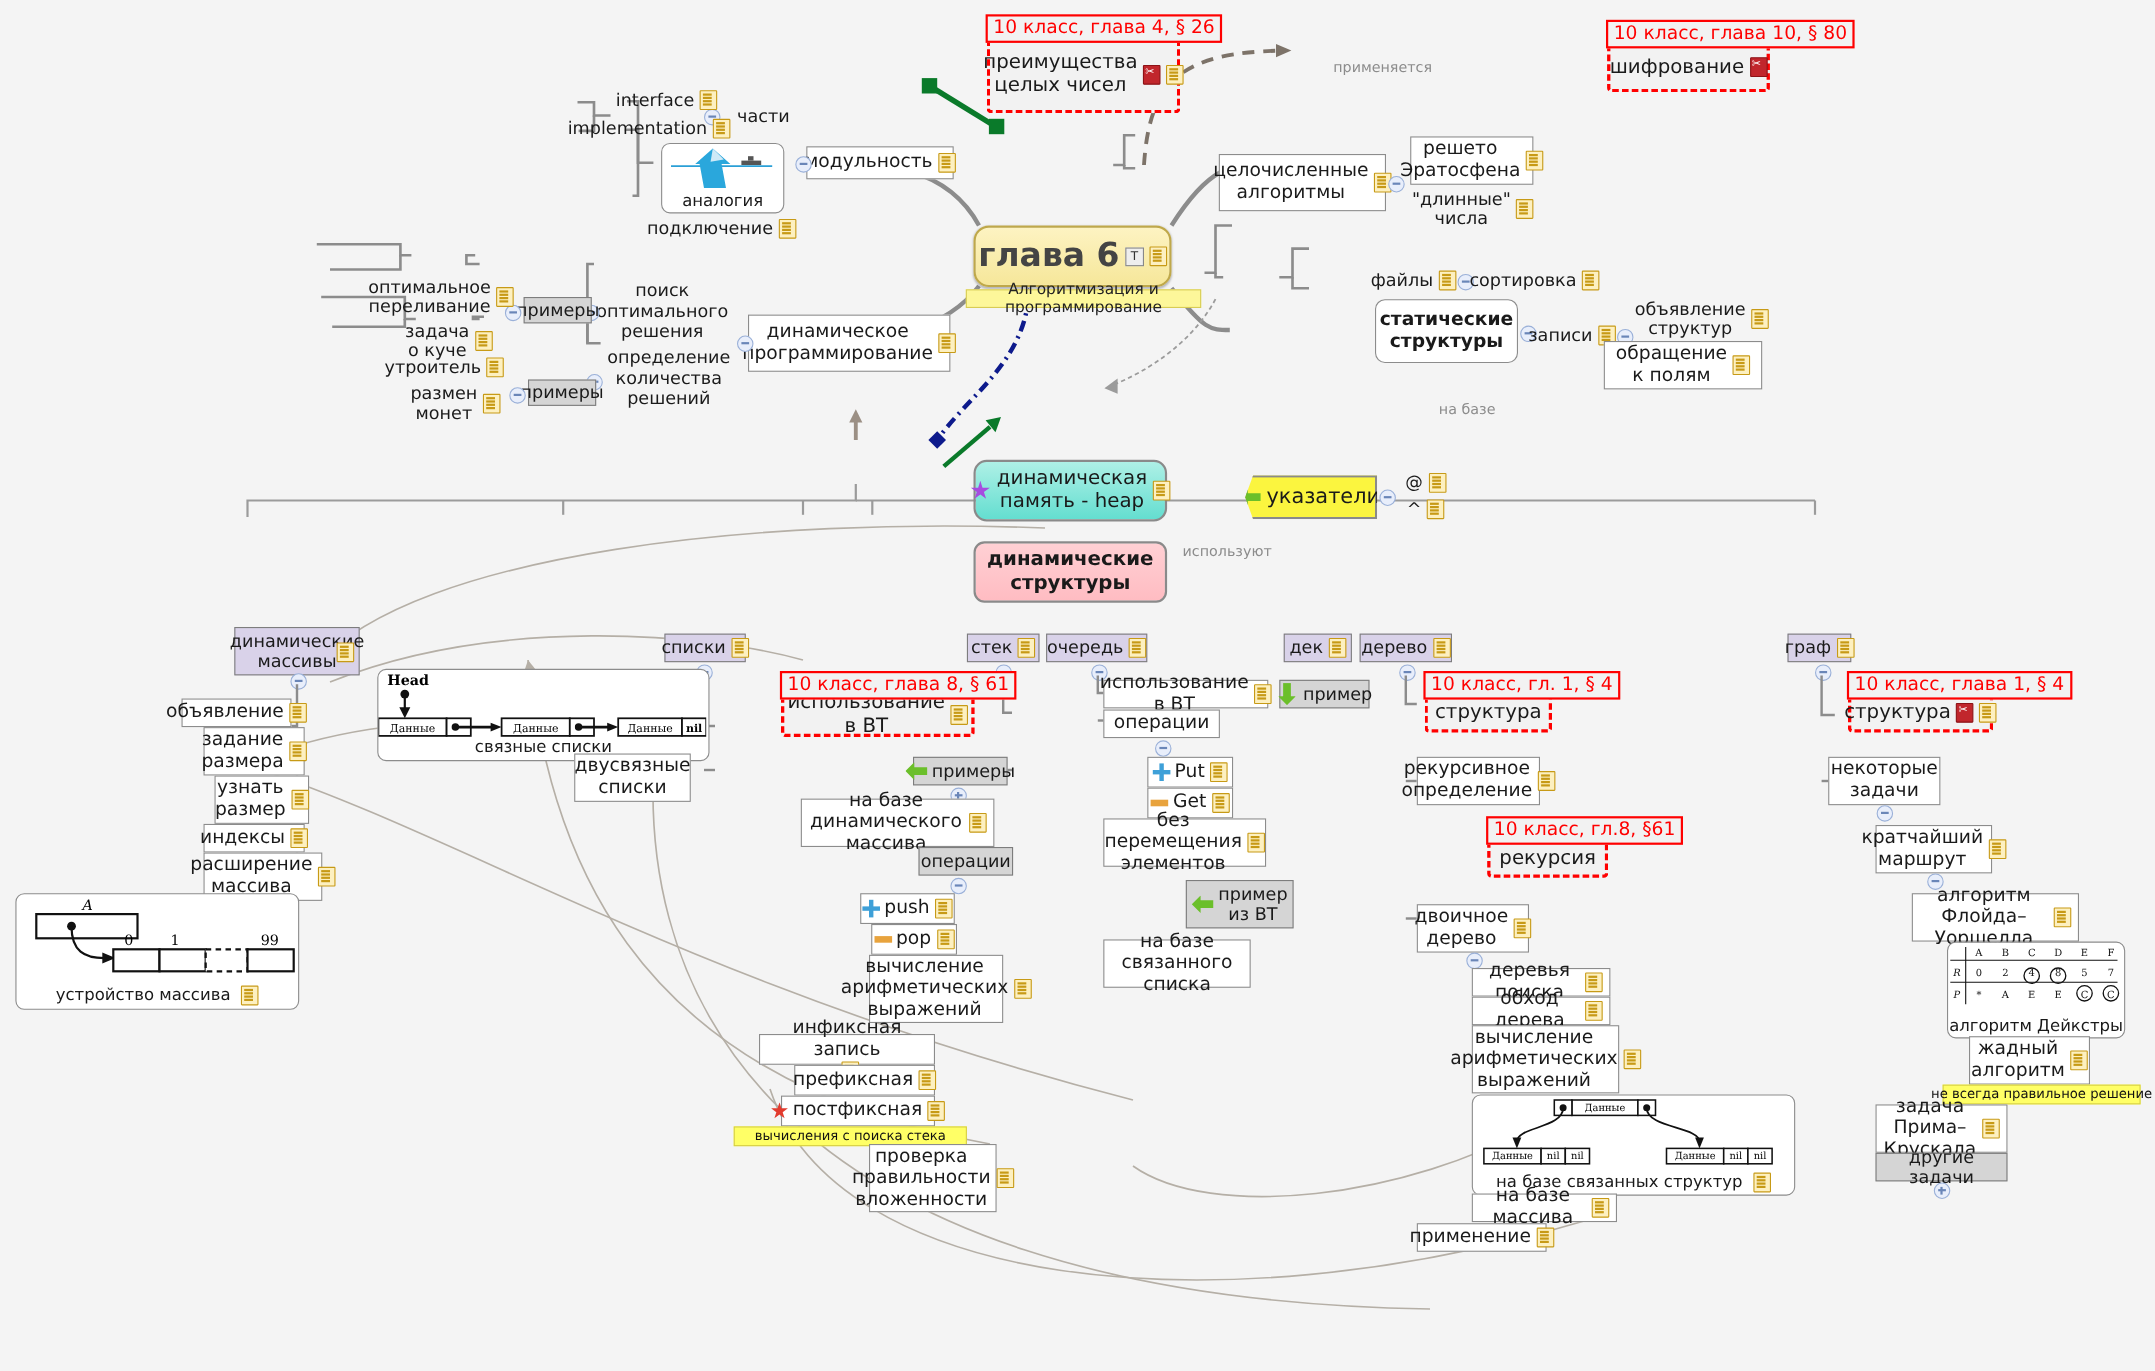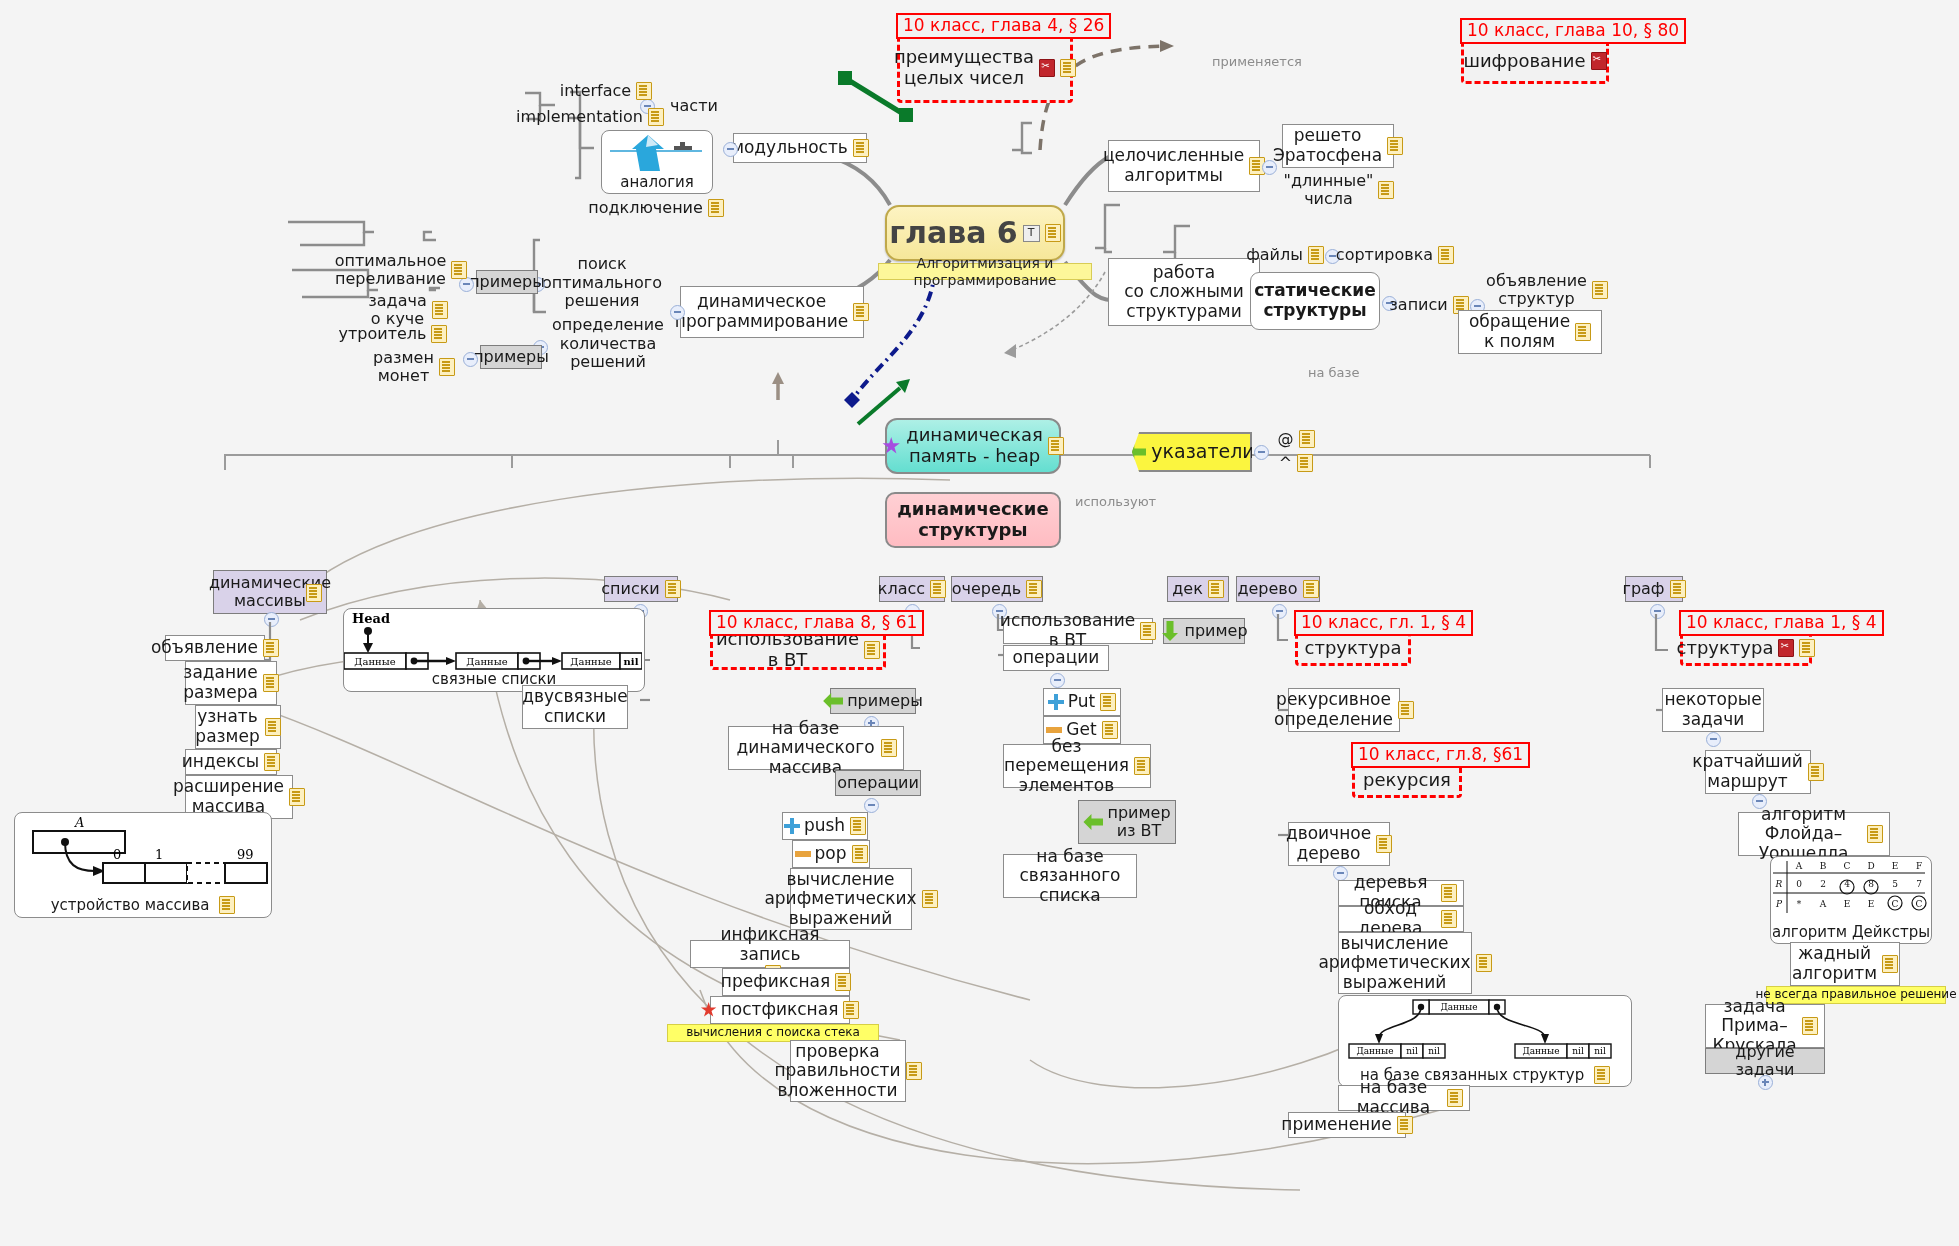--- a/index.html
+++ b/index.html
@@ -330,21 +330,21 @@
 количества
 решений</span>
 </div>
 <div class="collapse" style="left:533px;top:340px;"></div>
 
 <div class="node greyfill" style="left:480px;top:345px;width:62px;height:24px;">
   <span>примеры</span>
 </div>
 <div class="collapse" style="left:463px;top:352px;"></div>
 
-<div class="node bare" style="left:340px;top:323px;width:106px;height:22px;">
+<div class="node bare" style="left:351px;top:323px;width:106px;height:22px;">
   <span>утроитель</span>
   <span class="ic ic-note"></span>
 </div>
 <div class="node bare" style="left:366px;top:347px;width:96px;height:40px;">
   <span>размен
 монет</span>
   <span class="ic ic-note"></span>
 </div>
 
 <div class="node box" style="left:1108px;top:140px;width:152px;height:52px;">
@@ -374,25 +374,20 @@
 </div>
 
 <div class="node cloud" style="left:1461px;top:38px;width:148px;height:46px;">
   <span>шифрование</span>
   <span class="ic ic-pdf"></span>
   <span class="ref-tag">10 класс, глава 10, § 80</span>
 </div>
 
 <div class="lbl" style="left:1212px;top:54px;">применяется</div>
 
-<div class="node box" style="left:1108px;top:258px;width:152px;height:68px;">
-  <span>работа
-со сложными
-структурами</span>
-</div>
 
 <div class="node box rnd boldbox" style="left:1250px;top:272px;width:130px;height:58px;font-size:17px;">
   <span>статические
 структуры</span>
 </div>
 <div class="collapse" style="left:1382px;top:296px;"></div>
 
 <div class="node bare" style="left:1250px;top:245px;width:70px;height:20px;">
   <span>файлы</span>
   <span class="ic ic-note"></span>
@@ -458,21 +453,21 @@
 </div>
 <div class="collapse" style="left:264px;top:612px;"></div>
 
 <div class="node lilacfill" style="left:604px;top:576px;width:74px;height:26px;">
   <span>списки</span>
   <span class="ic ic-note"></span>
 </div>
 <div class="collapse" style="left:633px;top:604px;"></div>
 
 <div class="node lilacfill" style="left:879px;top:576px;width:66px;height:26px;">
-  <span>класс</span>
+  <span>стек</span>
   <span class="ic ic-note"></span>
 </div>
 <div class="collapse" style="left:905px;top:604px;"></div>
 
 <div class="node lilacfill" style="left:951px;top:576px;width:92px;height:26px;">
   <span>очередь</span>
   <span class="ic ic-note"></span>
 </div>
 <div class="collapse" style="left:992px;top:604px;"></div>
 

